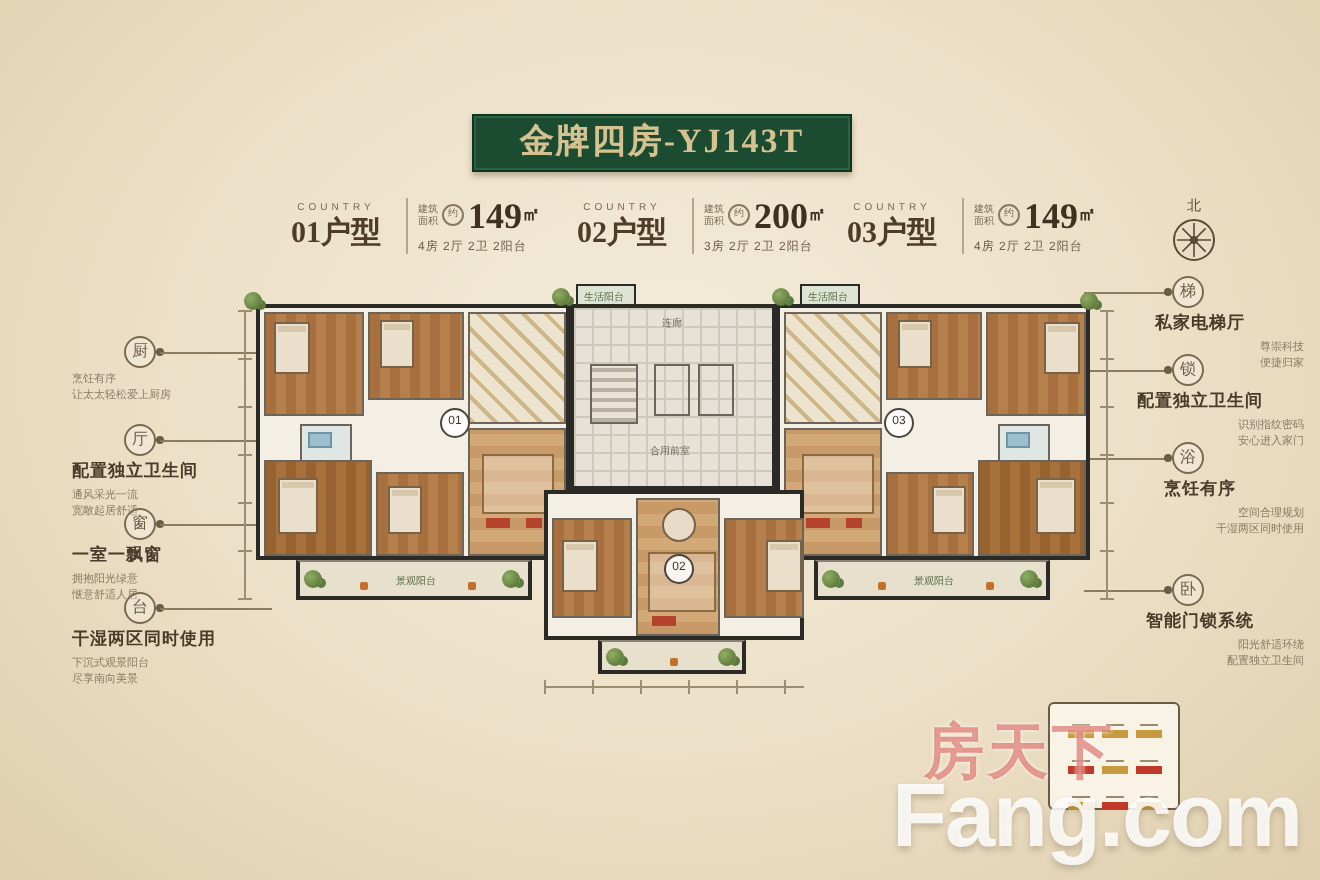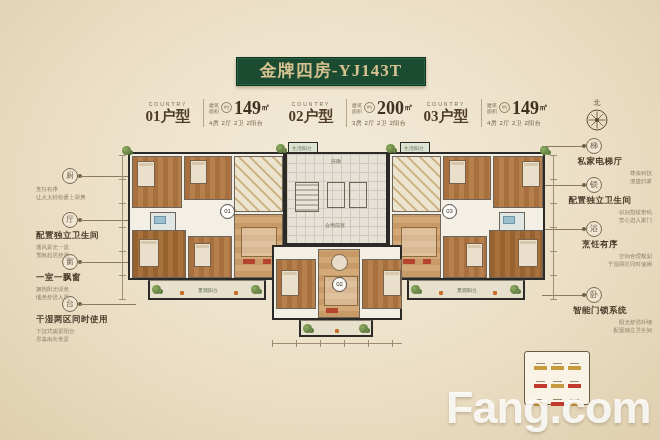--- a/index.html
+++ b/index.html
@@ -348,15 +348,16 @@
 
   <div class="abs plant" style="left:122px;top:146px;"></div>
   <div class="abs plant" style="left:276px;top:144px;"></div>
   <div class="abs plant" style="left:386px;top:144px;"></div>
   <div class="abs plant" style="left:540px;top:146px;"></div>
 
   <div class="abs legend">
     <div><span class="chip" style="background: rgb(200, 154, 63);"></span><span class="chip" style="background: rgb(200, 154, 63);"></span><span class="chip" style="background: rgb(200, 154, 63);"></span><span class="chip" style="background: rgb(192, 57, 43);"></span><span class="chip" style="background: rgb(200, 154, 63);"></span><span class="chip" style="background: rgb(192, 57, 43);"></span><span class="chip" style="background: rgb(200, 154, 63);"></span><span class="chip" style="background: rgb(192, 57, 43);"></span><span class="chip" style="background: rgb(200, 154, 63);"></span></div>
   </div>
 
+  <div class="abs wm-cn">房天下</div>
   <div class="abs wm-en">Fang.com</div>
 
 </div>
 
 </body></html>

